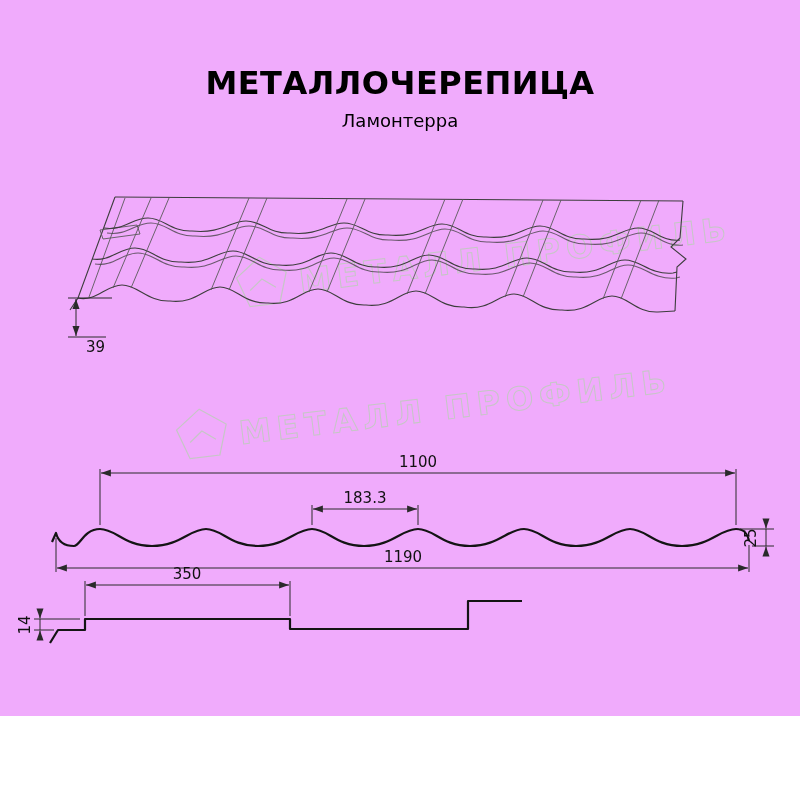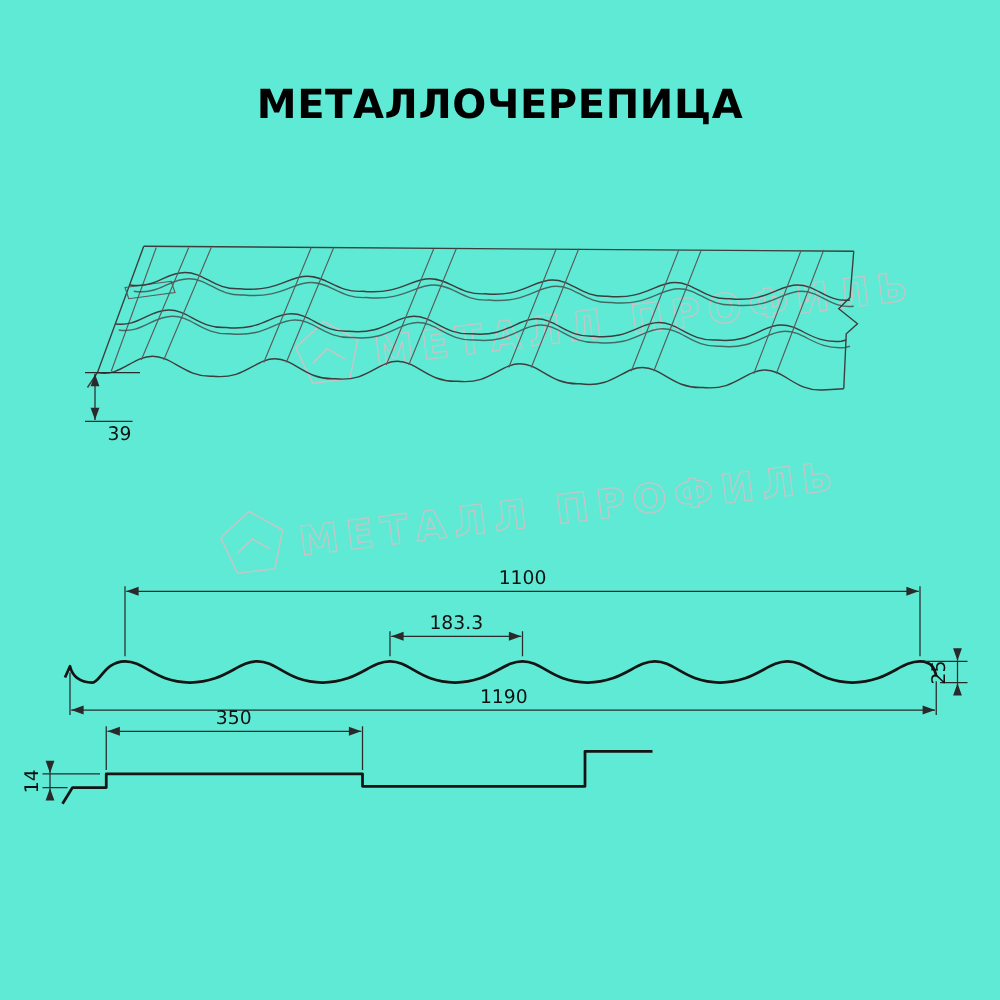--- a/index.html
+++ b/index.html
@@ -1,17 +1,17 @@
 <!DOCTYPE html>
 <html><head>
 <meta charset="utf-8">
 <style>
   html,body{margin:0;padding:0;background:#ffffff;}
   .canvas{
-    position:relative;width:800px;height:800px;background:#5eead4;overflow:hidden;
+    position:relative;width:800px;height:716px;background:#f0abfc;overflow:hidden;
     font-family:"DejaVu Sans","Liberation Sans",sans-serif;
   }
   .title{
     position:absolute;top:64px;left:0;width:800px;text-align:center;
     font-size:32px;font-weight:bold;color:#000;letter-spacing:0.5px;
   }
   .subtitle{
     position:absolute;top:110px;left:0;width:800px;text-align:center;
     font-size:18px;color:#000;
   }
@@ -23,20 +23,21 @@
   .dim{font-size:15px;fill:#111;}
   .wm-text{font-size:32px;font-weight:bold;letter-spacing:6px;fill:none;stroke:#c6c6c6;stroke-width:1;}
   .wm-shape{fill:none;stroke:#c6c6c6;stroke-width:1.2;}
 </style>
 </head>
 <body>
 
 <div class="canvas">
 
   <div class="title">МЕТАЛЛОЧЕРЕПИЦА</div>
+  <div class="subtitle">Ламонтерра</div>
 
   <svg class="sheet" width="800" height="660" viewBox="0 0 800 660">
     <defs>
       <marker id="arr" viewBox="0 0 10 8" refX="9.5" refY="4" markerWidth="11" markerHeight="9" orient="auto-start-reverse" markerUnits="userSpaceOnUse">
         <path d="M0.5,0.8 L9.5,4 L0.5,7.2 Z" fill="#2a2a2a"></path>
       </marker>
     </defs>
 
     <g transform="translate(238,150) rotate(-7)">
       <path class="wm-shape" d="M25,-30 L50,-12 L40,18 L10,18 L0,-12 Z M12,2 L25,-8 L38,2"></path>

